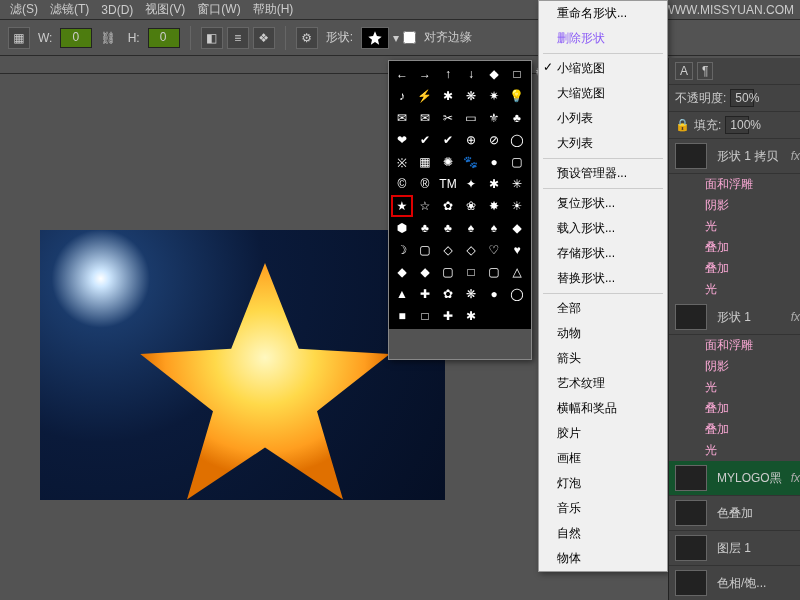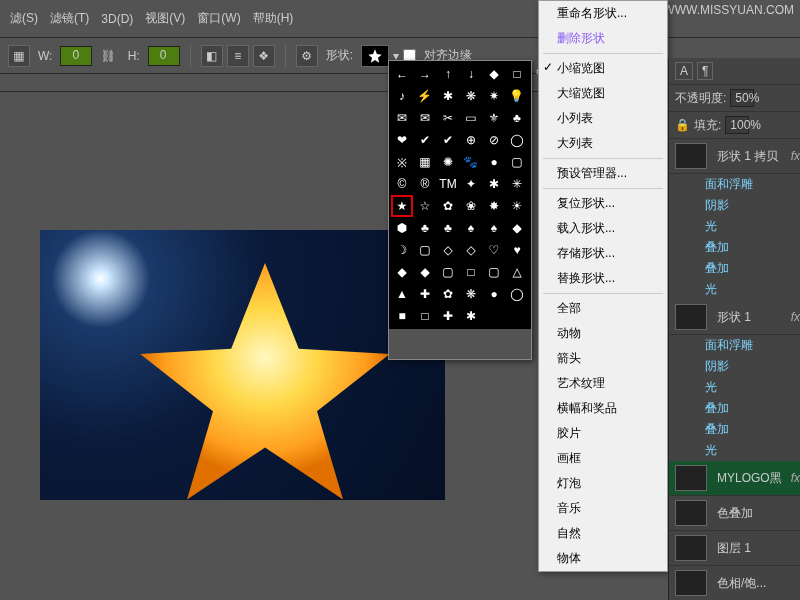--- a/index.html
+++ b/index.html
@@ -1,17 +1,17 @@
 <!DOCTYPE html>
 <html><head>
 <meta charset="utf-8">
 <style>
 *{margin:0;padding:0;box-sizing:border-box;font-family:"Microsoft YaHei",sans-serif;font-size:12px;color:#ccc;user-select:none}
 body{background:#535353;width:800px;height:600px;overflow:hidden;position:relative}
-.menubar{background:#535353;height:38px;display:flex;align-items:center;padding-left:4px;border-bottom:1px solid #2a2a2a}
+.menubar{background:#535353;height:20px;display:flex;align-items:center;padding-left:4px;border-bottom:1px solid #2a2a2a}
 .menubar span{padding:0 6px;cursor:pointer}
 .optionbar{background:#535353;height:36px;display:flex;align-items:center;padding:0 8px;border-bottom:1px solid #2a2a2a;gap:4px}
 .icon-btn{width:22px;height:22px;background:#434343;border:1px solid #666;display:flex;align-items:center;justify-content:center;cursor:pointer}
 .val-input{background:#4d7c0f;border:1px solid #222;padding:2px 11px;width:32px;color:#ccc}
 .label{padding:0 4px}
 .star-swatch{width:28px;height:22px;background:#000;display:flex;align-items:center;justify-content:center;border:1px solid #666}
 .divider{width:1px;height:24px;background:#666;margin:0 6px}
 .ruler{height:18px;background:#535353;border-bottom:1px solid #2a2a2a}
 .canvas-area{position:absolute;left:40px;top:230px;width:405px;height:270px}
 .canvas-img{width:100%;height:100%;background:radial-gradient(circle at 15% 18%,#fff 0%,#cfe8ff 2%,#1a3a6a 12%,#0a1a3a 40%,#050f25 100%)}
@@ -27,21 +27,21 @@
 .ctx-sep{height:1px;background:#ccc;margin:2px 4px}
 .ctx-check::before{content:"✓";position:absolute;left:4px}
 .panels{position:absolute;right:0;top:58px;width:132px;bottom:0;background:#434343;border-left:1px solid #222}
 .panel-row{display:flex;align-items:center;padding:4px 6px;border-bottom:1px solid #333;gap:4px}
 .panel-sel{background:#3a3a3a;border:1px solid #222;padding:1px 4px;width:24px}
 .layer-list{}
 .layer{display:flex;align-items:center;padding:4px 6px;border-bottom:1px solid #333;gap:10px;position:relative}
 .layer.sel{background:#14532d}
 .thumb{width:32px;height:26px;background:#222;border:1px solid #666}
 .fx{position:absolute;right:0;font-style:italic;color:#aaa}
-.sublayer{padding:2px 16px 2px 36px;color:#7dd3fc}
+.sublayer{padding:2px 16px 2px 36px;color:#f9a8d4}
 .watermark{position:absolute;right:6px;top:2px;color:#888;font-size:11px}
 .watermark b{color:#ddd}
 svg{display:block}
 </style>
 </head>
 <body>
 
 <div class="watermark"><b>思缘设计论坛</b> <span>WWW.MISSYUAN.COM</span></div>
 
 <div class="menubar">

